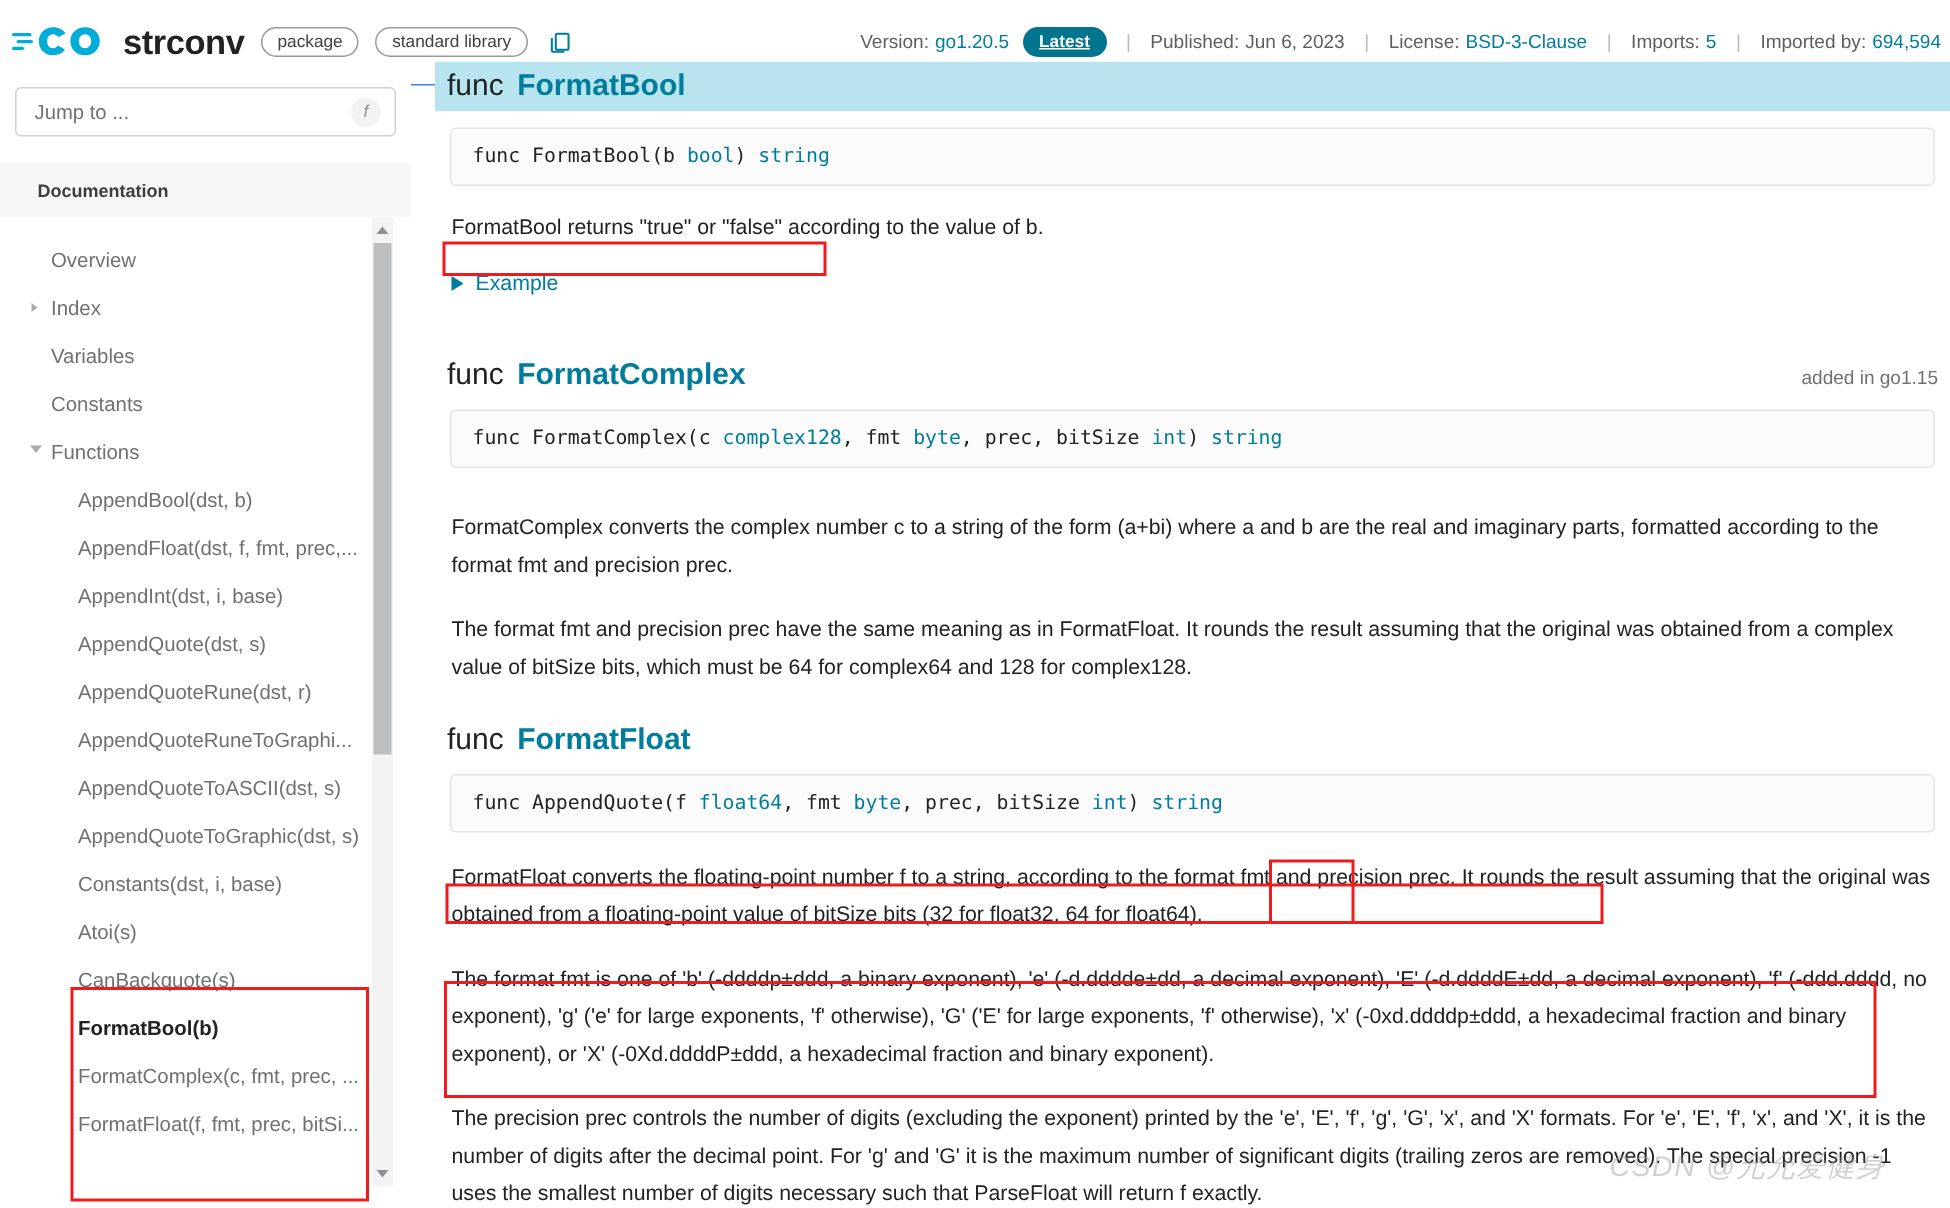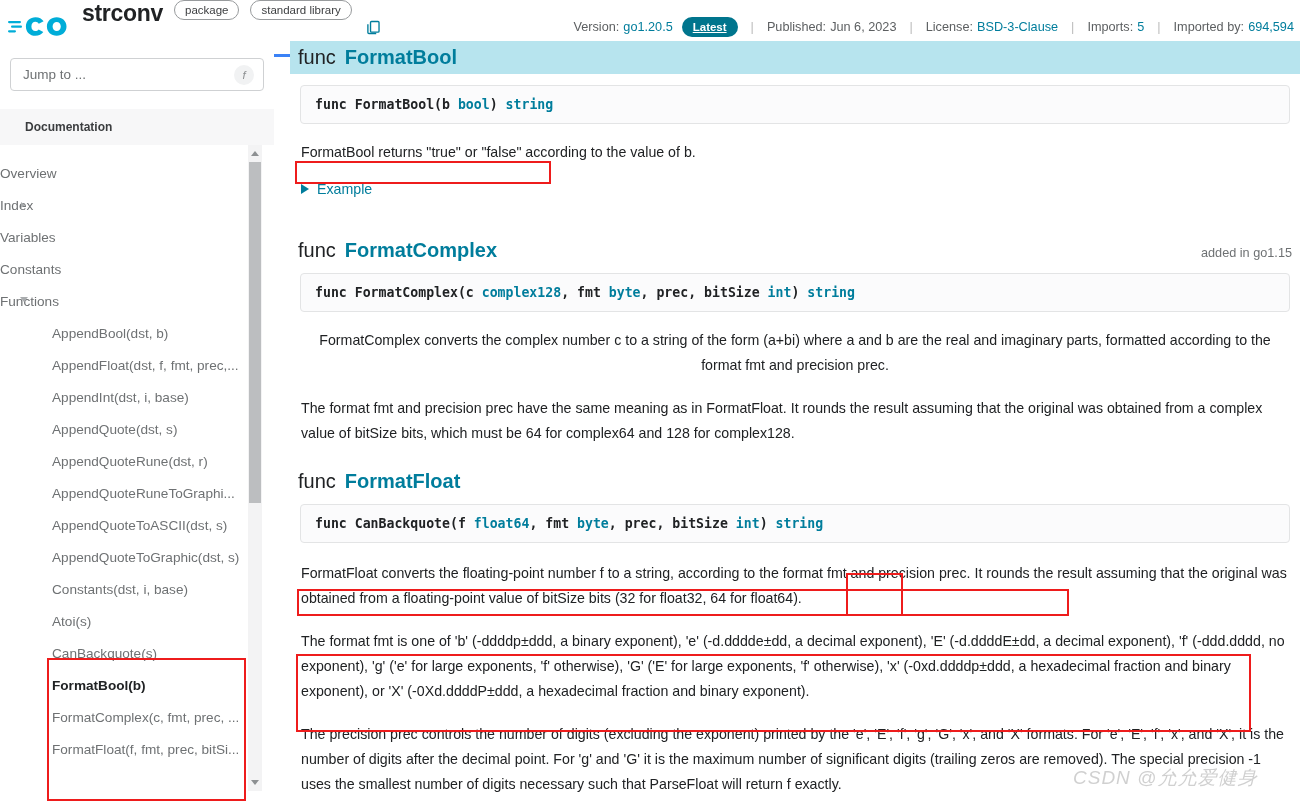--- a/index.html
+++ b/index.html
@@ -10,22 +10,22 @@
     background: #ffffff;
     font-family: "Liberation Sans", sans-serif;
     color: #202224;
   }
 
   
   #header {
     position: absolute; top: 0; left: 0;
     width: 1300px; height: 57px;
     background: #ffffff;
-    border-bottom: 3px solid #3b82f6;
-    display: flex; 
+    border-bottom: 1px solid #3b82f6;
+    display: flex; align-items: center;
   }
   #go-logo { margin-left: 8px; display: flex; align-items: center; }
   #go-logo svg { display: block; }
   .pkg-title {
     font-size: 23px; font-weight: 700; letter-spacing: -0.3px;
     color: #202224; margin-left: 12px;
   }
   .pill {
     display: inline-flex; align-items: center; justify-content: center;
     height: 20px; padding: 0 10px;
@@ -81,21 +81,21 @@
   #nav-scroll {
     position: relative;
     margin-top: 0;
     height: 646px;
     overflow: hidden;
     padding-top: 12px;
   }
   .nav-item {
     height: 32px; display: flex; align-items: center;
     font-size: 13.6px; color: #6e7173;
-    position: relative;
+    padding-left: 34px; position: relative;
     white-space: nowrap; overflow: hidden;
   }
   .nav-item.lvl2 { padding-left: 52px; }
   .nav-item.selected { color: #202224; font-weight: 700; }
   .nav-item .caret {
     position: absolute; left: 21px; top: 50%;
     width: 0; height: 0; transform: translateY(-50%);
     border-left: 4.5px solid #a9acae;
     border-top: 3.5px solid transparent;
     border-bottom: 3.5px solid transparent;
@@ -152,21 +152,20 @@
   .func-head.highlight { background: #b7e4ee; }
 
   .code-box {
     margin: 11px 10px 14px 10px;
     border: 1px solid #e3e4e5; border-radius: 4px;
     background: #fbfbfc;
     padding: 11px 14px;
     font-family: "DejaVu Sans Mono", "Liberation Mono", monospace;
     font-size: 13.2px; color: #202224;
     white-space: pre;
-    font-weight: bold;
   }
   .code-box .ty { color: #007d9c; }
 
   .para {
     margin: 14px 11px 0 11px;
     font-size: 14.2px; line-height: 25px; color: #202224;
   }
   .example-link {
     margin: 16px 11px 0 11px;
     display: flex; align-items: center;
@@ -349,28 +348,28 @@
     <span class="tri"></span>
     <span>Example</span>
   </div>
 
   <div class="func-head" style="margin-top:42px;">
     <span class="kw">func</span>
     <span class="fname">FormatComplex</span>
     <span class="added">added in go1.15</span>
   </div>
   <div class="code-box"><span>func FormatComplex(c </span><span class="ty">complex128</span><span>, fmt </span><span class="ty">byte</span><span>, prec, bitSize </span><span class="ty">int</span><span>) </span><span class="ty">string</span></div>
-  <div class="para" style="margin-top:16px;text-align:center;">FormatComplex converts the complex number c to a string of the form (a+bi) where a and b are the real and imaginary parts, formatted according to the format fmt and precision prec.</div>
+  <div class="para" style="margin-top:28px;">FormatComplex converts the complex number c to a string of the form (a+bi) where a and b are the real and imaginary parts, formatted according to the format fmt and precision prec.</div>
   <div class="para" style="margin-top:18px;">The format fmt and precision prec have the same meaning as in FormatFloat. It rounds the result assuming that the original was obtained from a complex value of bitSize bits, which must be 64 for complex64 and 128 for complex128.</div>
 
   <div class="func-head" style="margin-top:24px;">
     <span class="kw">func</span>
     <span class="fname">FormatFloat</span>
   </div>
-  <div class="code-box"><span>func CanBackquote(f </span><span class="ty">float64</span><span>, fmt </span><span class="ty">byte</span><span>, prec, bitSize </span><span class="ty">int</span><span>) </span><span class="ty">string</span></div>
+  <div class="code-box"><span>func AppendQuote(f </span><span class="ty">float64</span><span>, fmt </span><span class="ty">byte</span><span>, prec, bitSize </span><span class="ty">int</span><span>) </span><span class="ty">string</span></div>
   <div class="para" style="margin-top:18px;">FormatFloat converts the floating-point number f to a string, according to the format fmt and precision prec. It rounds the result assuming that the original was obtained from a floating-point value of bitSize bits (32 for float32, 64 for float64).</div>
   <div class="para" style="margin-top:18px;">The format fmt is one of 'b' (-ddddp±ddd, a binary exponent), 'e' (-d.dddde±dd, a decimal exponent), 'E' (-d.ddddE±dd, a decimal exponent), 'f' (-ddd.dddd, no exponent), 'g' ('e' for large exponents, 'f' otherwise), 'G' ('E' for large exponents, 'f' otherwise), 'x' (-0xd.ddddp±ddd, a hexadecimal fraction and binary exponent), or 'X' (-0Xd.ddddP±ddd, a hexadecimal fraction and binary exponent).</div>
   <div class="para" style="margin-top:18px;">The precision prec controls the number of digits (excluding the exponent) printed by the 'e', 'E', 'f', 'g', 'G', 'x', and 'X' formats. For 'e', 'E', 'f', 'x', and 'X', it is the number of digits after the decimal point. For 'g' and 'G' it is the maximum number of significant digits (trailing zeros are removed). The special precision -1 uses the smallest number of digits necessary such that ParseFloat will return f exactly.</div>
 </div>
 
 <div id="annot-layer">
     <div class="annot" style="left: 295px; top: 161px; width: 256px; height: 23px; border-color: rgb(238, 28, 28);"></div>
     <div class="annot" style="left: 297px; top: 589px; width: 772px; height: 27px; border-color: rgb(238, 28, 28);"></div>
     <div class="annot" style="left: 846px; top: 573px; width: 57px; height: 43px; border-color: rgb(238, 28, 28);"></div>
     <div class="annot" style="left: 296px; top: 654px; width: 955px; height: 78px; border-color: rgb(238, 28, 28);"></div>

